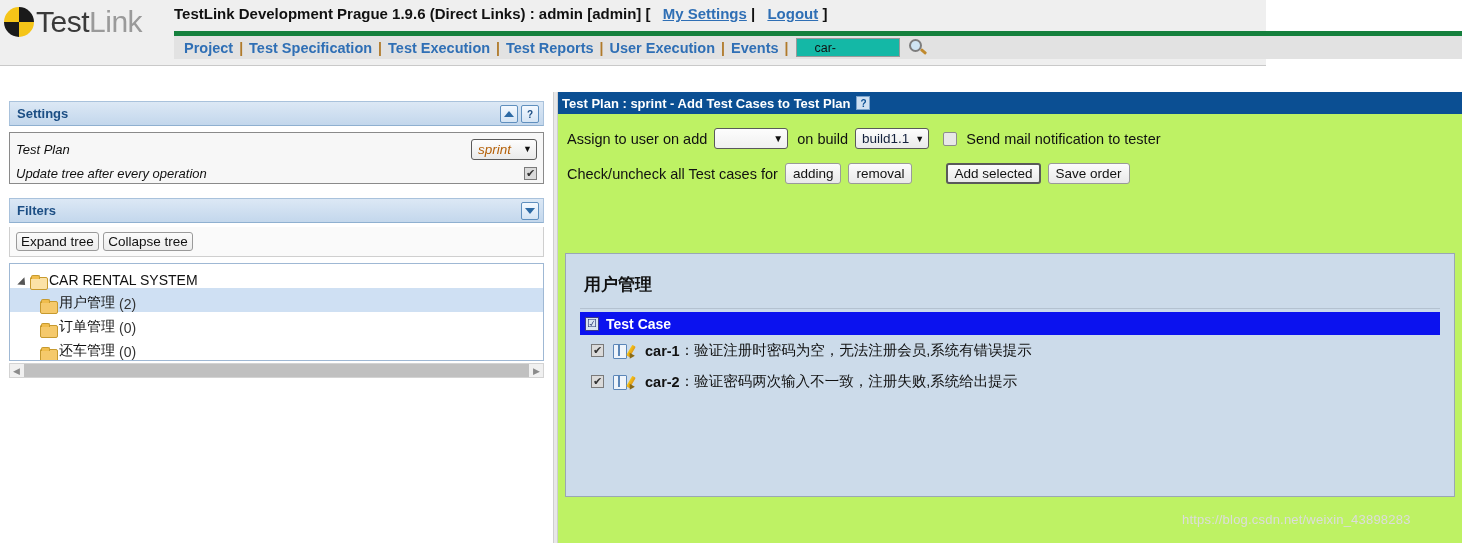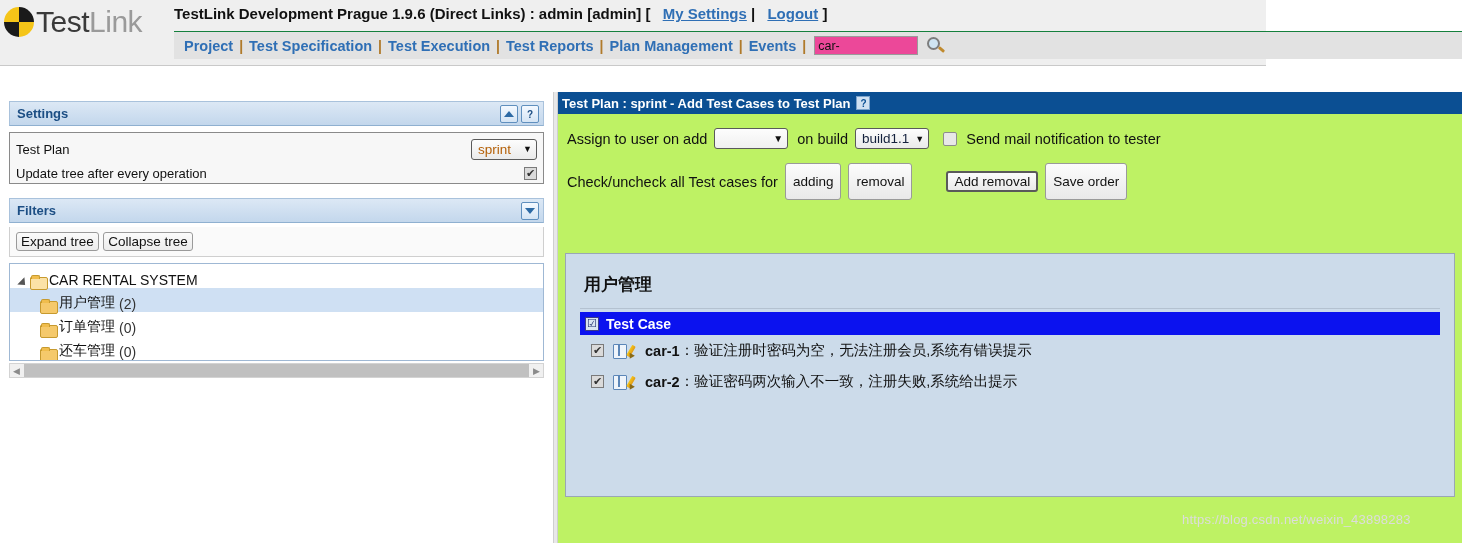--- a/index.html
+++ b/index.html
@@ -17,25 +17,25 @@
   .logo-wrap { position:absolute; left:4px; top:2px; width:160px; height:40px; display:flex; align-items:center; }
   .logo-mark { width:30px; height:30px; border-radius:50%; position:relative; overflow:hidden; flex:0 0 auto; margin-right:2px;
                background: conic-gradient(from 0deg, #1a1a1a 0deg 90deg, #f5c518 90deg 180deg, #1a1a1a 180deg 270deg, #f5c518 270deg 360deg); }
   .logo-text { font-size:30px; letter-spacing:-0.5px; line-height:1; }
   .logo-text .t1 { color:#3a3a3a; }
   .logo-text .t2 { color:#9a9a9a; }
 
   .hdr-title { position:absolute; left:174px; top:5px; font-size:15px; font-weight:bold; color:#111; white-space:nowrap; }
   .hdr-title .lnk { color:#2f6fb5; font-weight:bold;margin-left:8px; }
 
-  .navbar { position:absolute; left:174px; top:31px; width:1288px; height:28px; background:#e2e2e2; border-top:1px solid #15803d; display:flex; align-items:center; padding-left:6px; }
+  .navbar { position:absolute; left:174px; top:31px; width:1288px; height:28px; background:#e2e2e2; border-top:5px solid #15803d; display:flex; align-items:center; padding-left:6px; }
   .navbar a { color:#2f6fb5; font-size:14.5px; font-weight:bold; text-decoration:none; padding:0 4px; white-space:nowrap; }
   .navbar .sep { color:#b07a2a; font-weight:bold; font-size:14px; padding:0 2px; }
-  .search-box { margin-left:6px; width:104px; height:19px; border:1px solid #9a9a9a; background:#ec4899; font-size:12.5px;
-                font-family:"Liberation Sans", sans-serif; padding:0 3px; color:#111; }
+  .search-box { margin-left:6px; width:104px; height:19px; border:1px solid #9a9a9a; background:#14b8a6; font-size:12.5px;
+                font-family:"Liberation Sans", sans-serif; padding:0 17px; color:#111; }
   .search-btn { margin-left:8px; width:20px; height:20px; border:0; background:transparent; padding:0; cursor:pointer; position:relative; }
   .mag-glass { position:absolute; left:1px; top:1px; width:13px; height:13px; border:2px solid #7d7d7d; border-radius:50%; background:#cfe4f2; }
   .mag-handle { position:absolute; left:12px; top:12px; width:7px; height:3px; background:#c08a2e; transform:rotate(40deg); border-radius:1px; }
 
   
   .panel-left  { position:absolute; left:0; top:92px; width:553px; height:451px; background:#fff; }
   .divider-v   { position:absolute; left:553px; top:92px; width:5px; height:451px; background:#e8e8e8; border-left:1px solid #cfcfcf; border-right:1px solid #cfcfcf; }
   .panel-right { position:absolute; left:558px; top:92px; width:904px; height:451px; background:#bef264; }
 
   .title-bar { height:22px; background:#0b4f93; color:#fff; font-size:13px; font-weight:bold; display:flex; align-items:center; padding-left:4px; }
@@ -46,21 +46,21 @@
   .sec { margin:0 9px; }
   .sec-head { height:25px; background:linear-gradient(#dce8f5,#c3d7ec); border:1px solid #a9c2dc; border-bottom:1px solid #8fb0d0;
               display:flex; align-items:center; padding-left:7px; position:relative; }
   .sec-head .lbl { font-size:13px; font-weight:bold; color:#1c4e84; }
   .sec-head .btns { position:absolute; right:4px; top:3px; display:flex; gap:3px; }
   .sq-btn { width:18px; height:18px; background:linear-gradient(#f4f9ff,#d4e4f4); border:1px solid #5f8fbe; border-radius:2px;
             display:flex; align-items:center; justify-content:center; cursor:pointer; font-size:10px; color:#1c4e84; font-weight:bold; }
   .tri-up   { width:0;height:0;border-left:5px solid transparent;border-right:5px solid transparent;border-bottom:6px solid #2d6aa5; }
   .tri-down { width:0;height:0;border-left:5px solid transparent;border-right:5px solid transparent;border-top:6px solid #2d6aa5; }
 
-  .settings-body { margin:6px 9px 0 9px; border:1px solid #8a8a8a; background:#f7f7f7; padding:4px 6px 5px 6px; position:relative; height:52px; }
+  .settings-body { margin:6px 9px 0 9px; border:1px solid #8a8a8a; background:#f7f7f7; padding:4px 6px 5px 6px; position:relative; height:52px;font-style:italic; }
   .set-row { display:flex; align-items:center; font-size:13px; color:#111; height:24px; }
   .set-row .lab { flex:1; }
   .sel-fake { border:1px solid #5a5a5a; border-radius:3px; background:linear-gradient(#fdfdfd,#eaeaea); height:21px; min-width:66px;
               display:inline-flex; align-items:center; justify-content:space-between; padding:0 4px 0 6px; font-size:13.5px; cursor:pointer; }
   .sel-fake .caret { font-size:9px; margin-left:6px; color:#111; }
   .sel-sprint .val { color:#b45f06; }
   .sel-build .val { color:#14213d; }
   .chk { width:13px; height:13px; border:1px solid #7a7a7a; background:#dadada; display:inline-flex; align-items:center; justify-content:center;
          font-size:11px; color:#333; line-height:1; cursor:pointer; }
 
@@ -86,21 +86,21 @@
   .hs-track { flex:1; height:13px; background:#c0c0c0; margin:0 1px; cursor:pointer; }
 
   
   .rp-controls { padding:14px 0 0 9px; }
   .rp-row { display:flex; align-items:center; font-size:14.5px; color:#111; margin-bottom:14px; }
   .rp-row .txt { margin-right:7px; white-space:nowrap; }
   .sel-user { border:1px solid #5a5a5a; border-radius:3px; background:linear-gradient(#fdfdfd,#f0f0f0); height:21px; width:74px;
               display:flex; align-items:center; justify-content:flex-end; padding-right:4px; cursor:pointer; font-size:10px; color:#111; }
   .big-chk { width:14px; height:14px; border:1px solid #8d8d8d; background:#e8e8e8; border-radius:2px; margin:0 9px 0 14px; cursor:pointer; }
   .btn-sm { font-family:"Liberation Sans",sans-serif; font-size:13.5px; color:#111; background:linear-gradient(#fcfcfc,#e9e9e9);
-            border:1px solid #9a9a9a; border-radius:3px; padding:10px 7px; cursor:pointer; margin-right:7px; }
+            border:1px solid #9a9a9a; border-radius:3px; padding:2px 7px; cursor:pointer; margin-right:7px; }
   .btn-default { border:2px solid #5a5a5a; padding:1px 6px; }
 
   .tc-panel { position:absolute; left:7px; top:161px; width:890px; height:244px; background:#ccdbea; border:1px solid #9aa7b4; }
   .tc-title { font-size:17px; font-weight:bold; color:#111; padding:19px 0 0 18px; }
   .tc-rule { margin:12px 14px 0 14px; border-top:1px solid #b4c2d1; }
   .tc-head { margin:3px 14px 0 14px; background:#0b12ef; height:23px; display:flex; align-items:center; padding-left:5px; }
   .tc-head .chk-hd { width:14px; height:14px; background:#d8e4f2; border:1px solid #3a3a8a; display:flex; align-items:center; justify-content:center;
                      font-size:11px; color:#1b2a6b; line-height:1; margin-right:7px; }
   .tc-head .hd-label { color:#fff; font-size:14px; font-weight:bold; }
   .tc-row { margin:0 14px; height:31px; display:flex; align-items:center; padding-left:11px; font-size:14.5px; color:#111; }
@@ -139,21 +139,21 @@
 
     <div class="navbar">
       <a href="#">Project</a>
       <span class="sep">|</span>
       <a href="#">Test Specification</a>
       <span class="sep">|</span>
       <a href="#">Test Execution</a>
       <span class="sep">|</span>
       <a href="#">Test Reports</a>
       <span class="sep">|</span>
-      <a href="#">Plan Management</a>
+      <a href="#">User Execution</a>
       <span class="sep">|</span>
       <a href="#">Events</a>
       <span class="sep">|</span>
       <input class="search-box" type="text" value="car-" style="">
       <button class="search-btn">
         <span class="mag-glass"></span>
         <span class="mag-handle"></span>
       </button>
     </div>
   </div>
@@ -261,21 +261,21 @@
         </span>
         <span class="big-chk"></span>
         <span class="txt">Send mail notification to tester</span>
       </div>
 
       <div class="rp-row">
         <span class="txt">Check/uncheck all Test cases for</span>
         <button class="btn-sm">adding</button>
         <button class="btn-sm">removal</button>
         <span style="width:27px"></span>
-        <button class="btn-sm btn-default">Add removal</button>
+        <button class="btn-sm btn-default">Add selected</button>
         <button class="btn-sm">Save order</button>
       </div>
     </div>
 
     <div class="tc-panel">
       <div class="tc-title">用户管理</div>
       <div class="tc-rule"></div>
 
       <div class="tc-head">
         <span class="chk-hd">☑</span>

